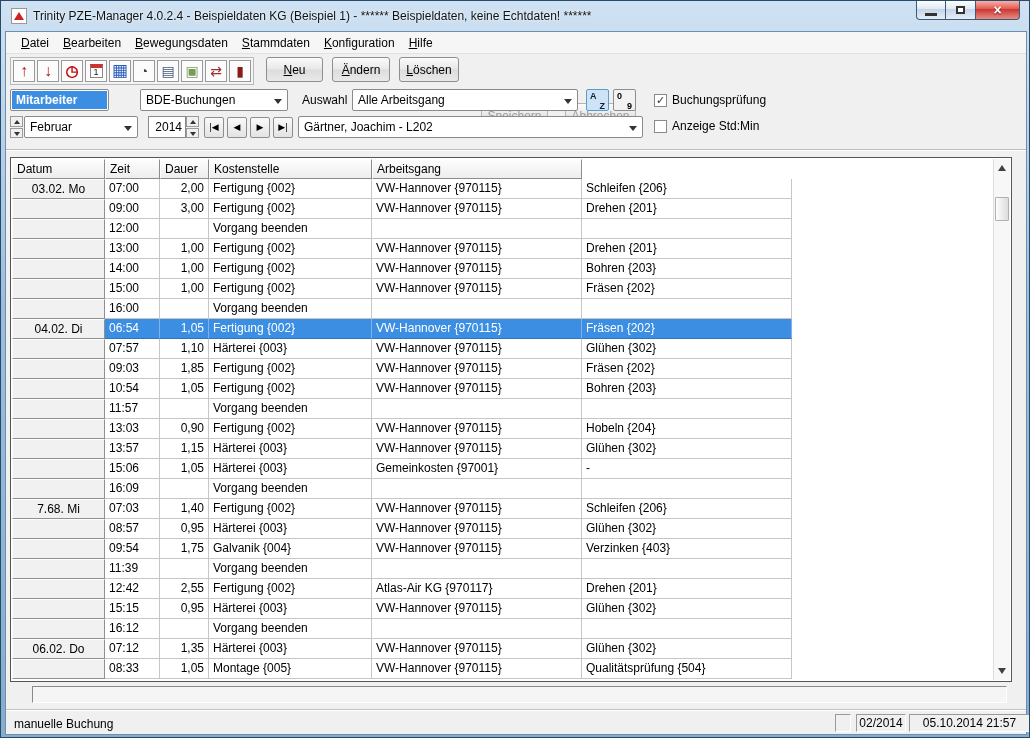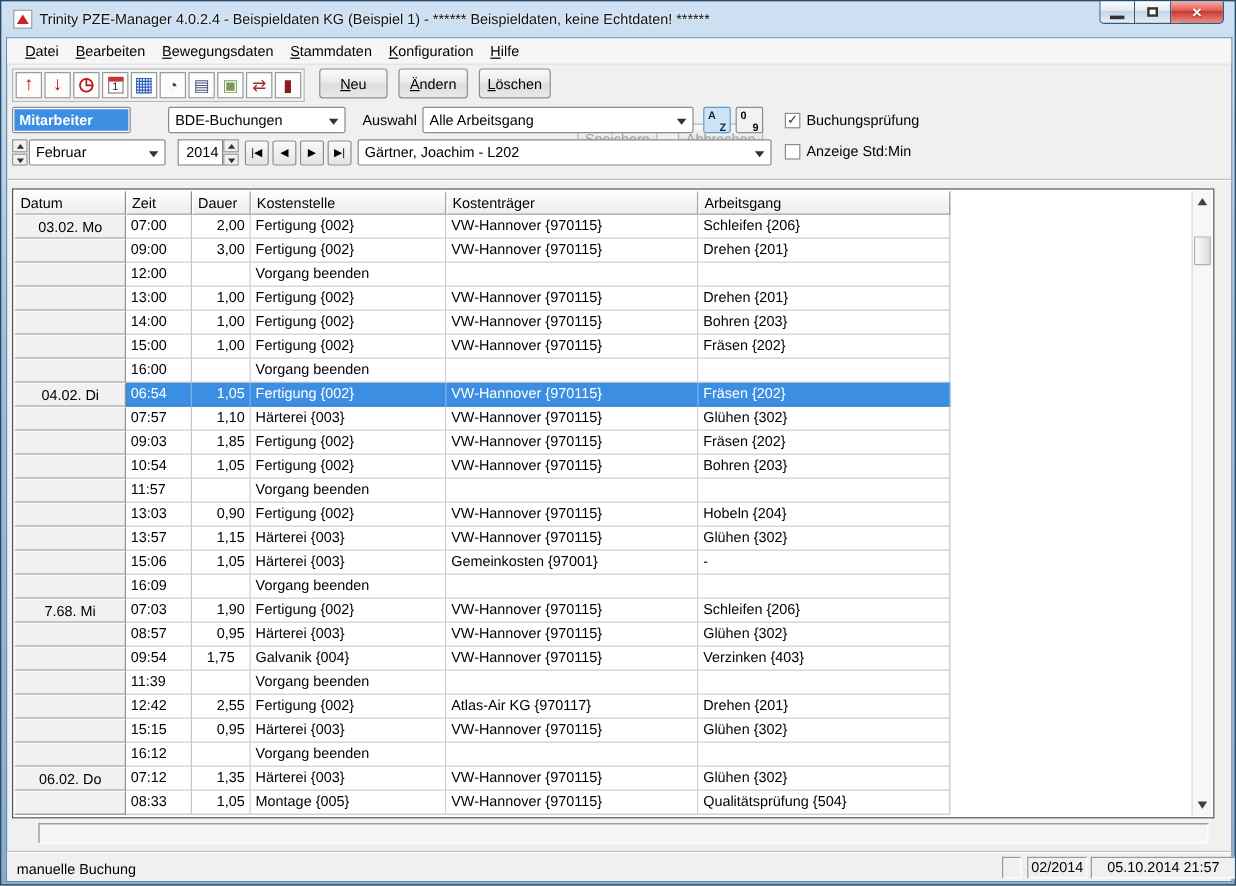--- a/index.html
+++ b/index.html
@@ -268,21 +268,20 @@
 
     <div class="groove"></div>
 
     <div class="table-panel">
       <div class="grid" id="grid">
           <div class="trow">
             <div class="hcell" style="width: 93px; text-align: left;">Datum</div>
             <div class="hcell" style="width: 55px; text-align: left;">Zeit</div>
             <div class="hcell" style="width: 49px; text-align: left;">Dauer</div>
             <div class="hcell" style="width: 163px;">Kostenstelle</div>
-            <div class="hcell" style="width: 210px;">Kostenträger</div>
             <div class="hcell" style="width: 210px;">Arbeitsgang</div>
           </div>
           <div class="trow">
             <div class="dcell" style="width: 93px;">03.02. Mo</div>
             <div class="cell" style="width: 55px;">07:00</div>
             <div class="cell num" style="width: 49px;">2,00</div>
             <div class="cell" style="width: 163px;">Fertigung {002}</div>
             <div class="cell" style="width: 210px;">VW-Hannover {970115}</div>
             <div class="cell" style="width: 210px;">Schleifen {206}</div>
           </div>
@@ -402,37 +401,37 @@
             <div class="dcell" style="width: 93px;"></div>
             <div class="cell" style="width: 55px;">16:09</div>
             <div class="cell num" style="width: 49px;"></div>
             <div class="cell" style="width: 163px;">Vorgang beenden</div>
             <div class="cell" style="width: 210px;"></div>
             <div class="cell" style="width: 210px;"></div>
           </div>
           <div class="trow">
             <div class="dcell" style="width: 93px;">7.68. Mi</div>
             <div class="cell" style="width: 55px;">07:03</div>
-            <div class="cell num" style="width: 49px;">1,90</div>
+            <div class="cell num" style="width: 49px;">1,40</div>
             <div class="cell" style="width: 163px;">Fertigung {002}</div>
             <div class="cell" style="width: 210px;">VW-Hannover {970115}</div>
             <div class="cell" style="width: 210px;">Schleifen {206}</div>
           </div>
           <div class="trow">
             <div class="dcell" style="width: 93px;"></div>
             <div class="cell" style="width: 55px;">08:57</div>
             <div class="cell num" style="width: 49px;">0,95</div>
             <div class="cell" style="width: 163px;">Härterei {003}</div>
             <div class="cell" style="width: 210px;">VW-Hannover {970115}</div>
             <div class="cell" style="width: 210px;">Glühen {302}</div>
           </div>
           <div class="trow">
             <div class="dcell" style="width: 93px;"></div>
             <div class="cell" style="width: 55px;">09:54</div>
-            <div class="cell num" style="width: 49px; text-align: center;">1,75</div>
+            <div class="cell num" style="width: 49px;">1,75</div>
             <div class="cell" style="width: 163px;">Galvanik {004}</div>
             <div class="cell" style="width: 210px;">VW-Hannover {970115}</div>
             <div class="cell" style="width: 210px;">Verzinken {403}</div>
           </div>
           <div class="trow">
             <div class="dcell" style="width: 93px;"></div>
             <div class="cell" style="width: 55px;">11:39</div>
             <div class="cell num" style="width: 49px;"></div>
             <div class="cell" style="width: 163px;">Vorgang beenden</div>
             <div class="cell" style="width: 210px;"></div>

